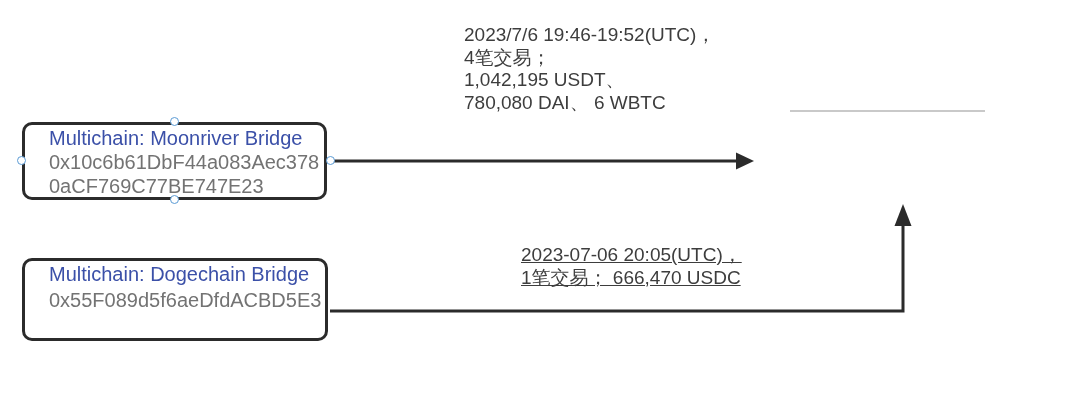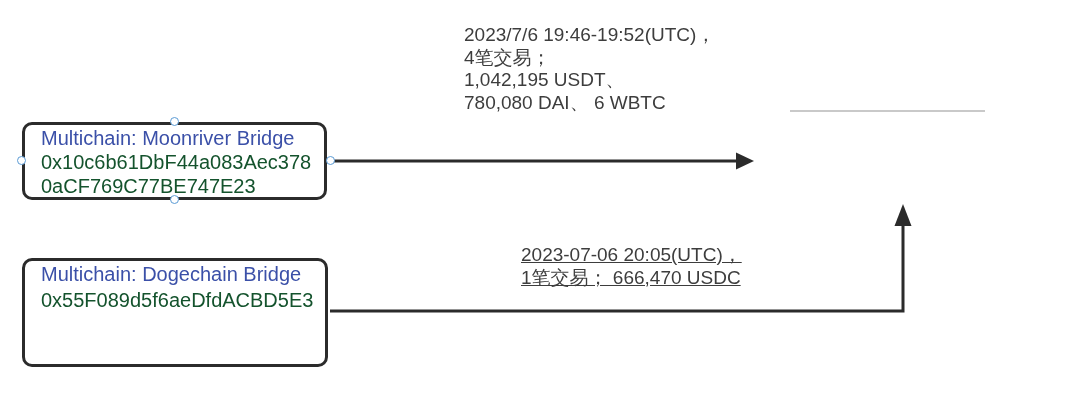--- a/index.html
+++ b/index.html
@@ -6,29 +6,29 @@
   .canvas {
     position:relative; width:1080px; height:414px;
     background:#ffffff; overflow:hidden;
     font-family:"Liberation Sans", sans-serif;
   }
   svg.edges { position:absolute; left:0; top:0; width:1080px; height:414px; }
 
   .node {
     position:absolute; box-sizing:border-box; background:#ffffff;
     border:3px solid #2b2b2b; border-radius:10px;
-    padding:1px 11px 0 16px; font-size:20px;
+    padding:1px 11px 0 24px; font-size:20px;
   }
   .node-moonriver  { left:22px;  top:122px; width:305px; height:78px;  line-height:24px; }
   .node-suspicious { left:753px; top:120px; width:295px; height:80px;  line-height:24px; padding-top:2px; }
-  .node-dogechain  { left:22px;  top:258px; width:306px; height:109px; line-height:25.5px; }
+  .node-dogechain  { left:22px;  top:258px; width:306px; height:83px; line-height:25.5px; }
 
   .title-blue { color:#3b50a8; }
   .title-red  { color:#e04f4f; }
-  .addr       { color:#14532d; }
+  .addr       { color:#737373; }
 
   .edge-label {
     position:absolute; font-size:19px; line-height:22.5px;
     color:#3d3d3d; white-space:nowrap;margin-left:44px;
   }
   .edge-label-1 { left:420px; top:24px; }
   .edge-label-2 { left:477px; top:244px;text-decoration:underline; }
 
   .handle {
     position:absolute; width:7px; height:7px; box-sizing:content-box;

